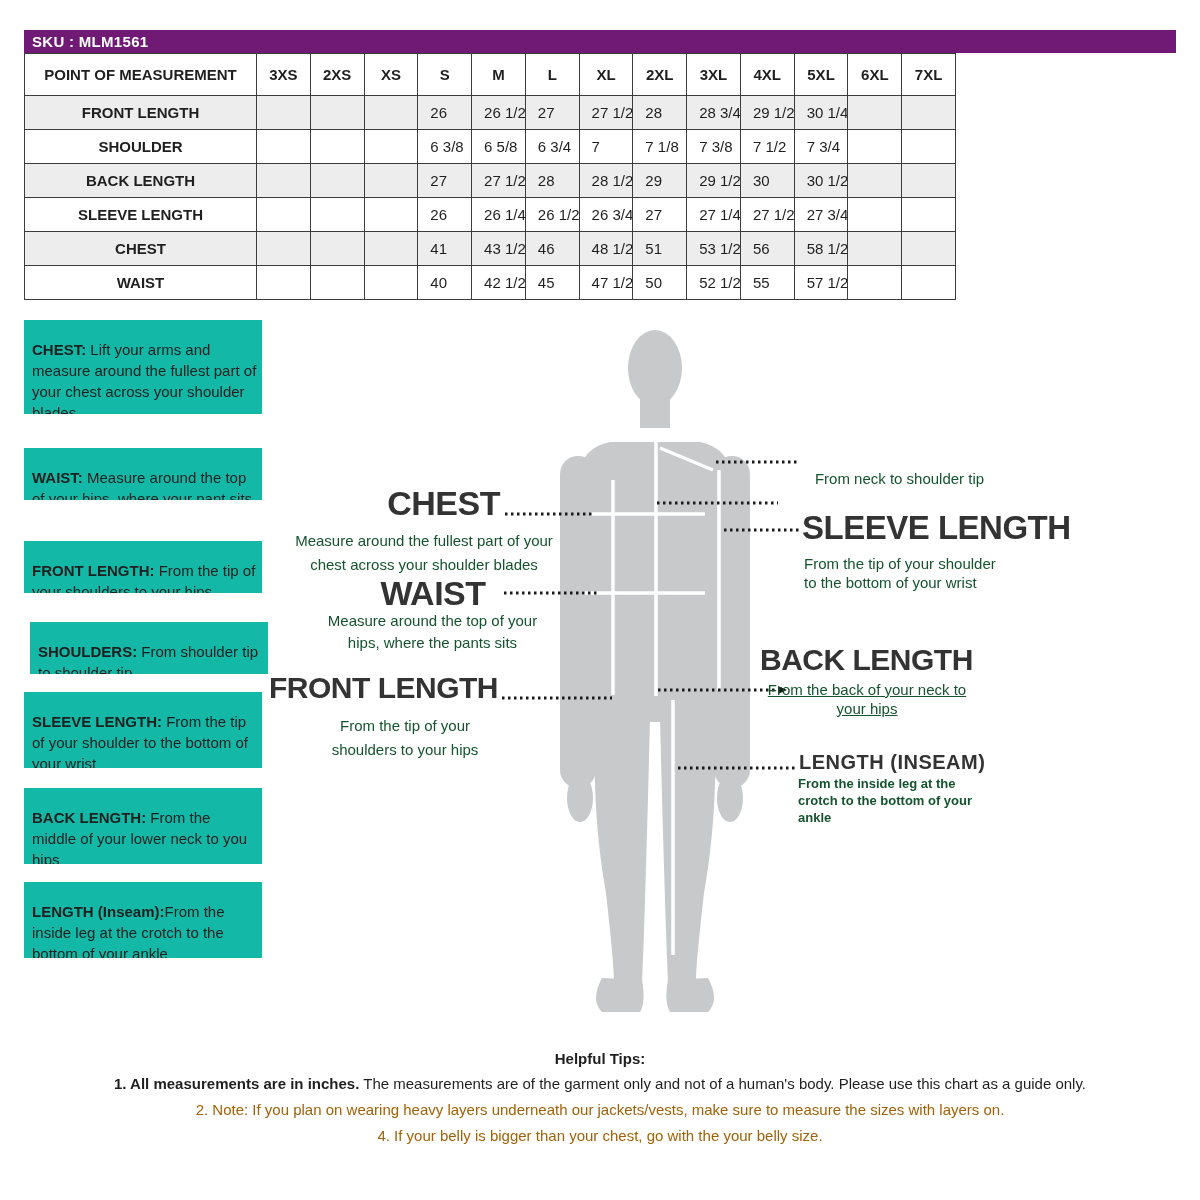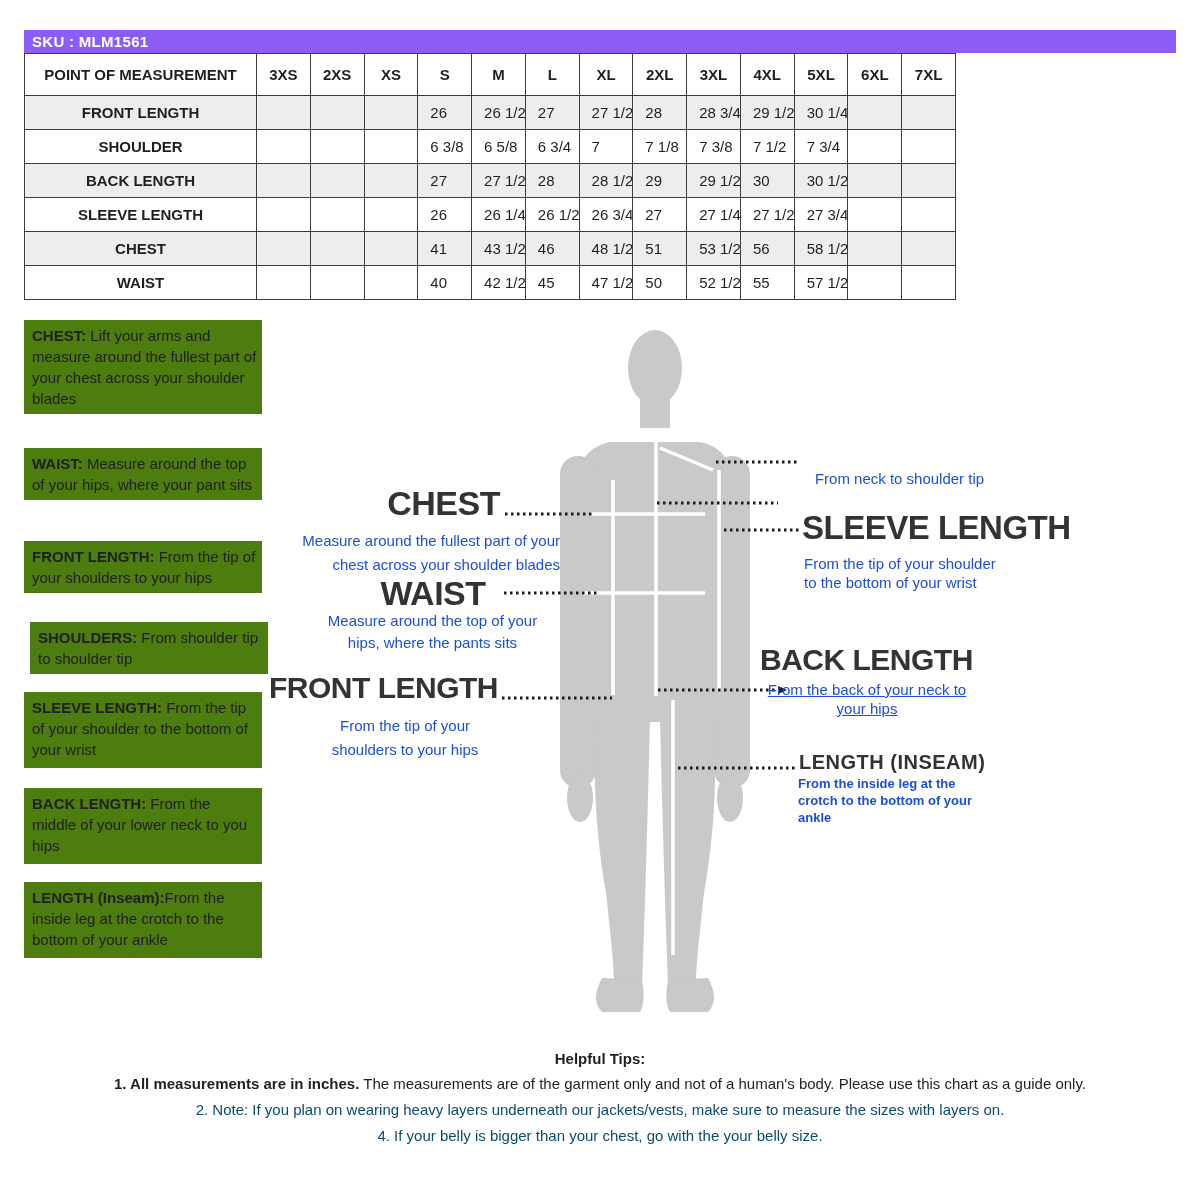--- a/index.html
+++ b/index.html
@@ -2,41 +2,41 @@
 <html><head>
 <meta charset="utf-8">
 <style>
   * { margin:0; padding:0; box-sizing:border-box; }
   html,body { width:1200px; height:1200px; background:#fff;
               font-family:"Liberation Sans", sans-serif; color:#1f1f1f; }
   #page { position:relative; width:1200px; height:1200px; overflow:hidden; background:#fff; }
 
   
   .sku-bar { position:absolute; left:24px; top:30px; width:1152px; height:23px;
-             background:#8b5cf6; color:#fff; font-weight:bold; font-size:15px;
+             background:#701a75; color:#fff; font-weight:bold; font-size:15px;
              line-height:23px; padding-left:8px; letter-spacing:.3px; }
   table.size-chart { position:absolute; left:24px; top:53px; width:932px;
              border-collapse:collapse; table-layout:fixed; font-size:15px; }
   table.size-chart th, table.size-chart td { border:1px solid #3c3c3c; height:34px;
              overflow:hidden; white-space:nowrap; }
   table.size-chart thead th { height:42px; font-weight:bold; text-align:center; background:#fff; }
   td.rowlabel { font-weight:bold; text-align:center; }
   td.val { text-align:left; padding-left:12px; }
   tr.shade td { background:#ededed; }
 
   
-  .desc-block { position:absolute; left:24px; width:238px; background:#4d7c0f;
-                font-size:15px; line-height:21px; padding:5px 4px 5px 8px; overflow:hidden; }
+  .desc-block { position:absolute; left:24px; width:238px; background:#14b8a6;
+                font-size:15px; line-height:21px; padding:19px 4px 5px 8px; overflow:hidden; }
   .desc-block b { font-weight:bold; }
 
   
   .dg-title  { position:absolute; font-weight:bold; color:#333; letter-spacing:-0.5px; }
-  .dg-desc   { position:absolute; font-size:15px; color:#1d4ed8; line-height:22px; }
+  .dg-desc   { position:absolute; font-size:15px; color:#14532d; line-height:22px; }
   .t-chest   { left:300px; top:484px; width:200px; font-size:34px; text-align:right; }
-  .s-chest   { left:288px; top:529px; width:272px; text-align:right; line-height:24px; }
+  .s-chest   { left:288px; top:529px; width:272px; text-align:center; line-height:24px; }
   .t-waist   { left:333px; top:574px; width:200px; font-size:34px; text-align:center; }
   .s-waist   { left:325px; top:610px; width:215px; text-align:center; }
   .t-front   { left:258px; top:671px; width:240px; font-size:30px; text-align:right; }
   .s-front   { left:315px; top:714px; width:180px; text-align:center; line-height:24px; }
   .t-shoulders { left:802px; top:430px; font-size:33px; }
   .s-shoulders { left:802px; top:468px; width:195px; text-align:center; }
   .t-sleeve  { left:802px; top:509px; font-size:33px; }
   .s-sleeve  { left:804px; top:554px; width:200px; line-height:19px; }
   .t-back    { left:760px; top:643px; font-size:30px; }
   .s-back    { left:762px; top:680px; width:210px; text-align:center; line-height:19px;text-decoration:underline; }
@@ -44,21 +44,21 @@
   .s-inseam  { left:798px; top:775px; width:200px; font-size:13px; font-weight:bold; line-height:17px; }
 
   
   #silhouette { position:absolute; left:556px; top:328px; }
   #connectors { position:absolute; left:0; top:0; pointer-events:none; }
 
   
   .tips { position:absolute; left:0; top:1050px; width:1200px; text-align:center; font-size:15px; }
   .tips-heading { font-weight:bold; margin-bottom:8px; }
   .tip-line { margin-bottom:9px; color:#1f1f1f; }
-  .tip-line.blue { color:#0c4a6e; }
+  .tip-line.blue { color:#a16207; }
 </style>
 </head>
 <body>
 
 <div id="page">
 
   <div class="sku-bar">
     <span>SKU : MLM1561</span>
   </div>
 

